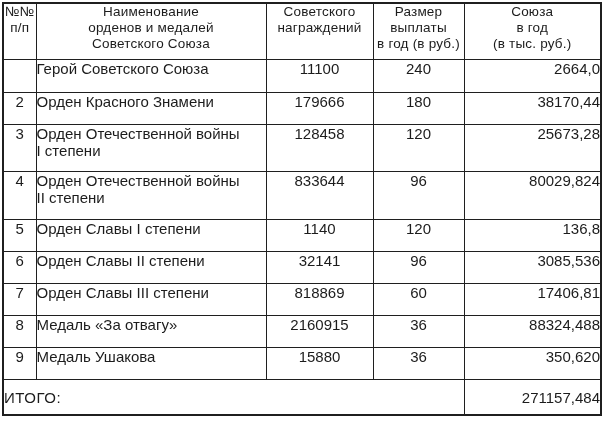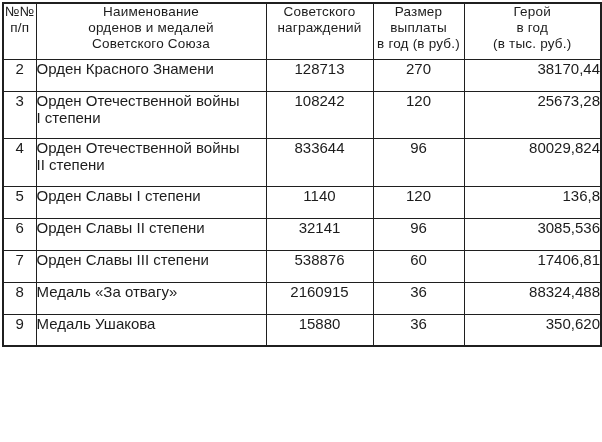--- a/index.html
+++ b/index.html
@@ -69,38 +69,45 @@
       <th class="hdr">№№
 п/п</th>
       <th class="hdr">Наименование
 орденов и медалей
 Советского Союза</th>
       <th class="hdr">Советского
 награждений</th>
       <th class="hdr">Размер
 выплаты
 в год (в руб.)</th>
-      <th class="hdr">Герой
+      <th class="hdr">Союза
 в год
 (в тыс. руб.)</th>
     </tr>
   </thead>
   <tbody>
+    <tr class="h33">
+      <td class="c-num"></td>
+      <td class="c-name">Герой Советского Союза</td>
+      <td class="c-count">11100</td>
+      <td class="c-rate">240</td>
+      <td class="c-sum">2664,0</td>
+    </tr>
     <tr class="h32">
       <td class="c-num">2</td>
       <td class="c-name">Орден Красного Знамени</td>
-      <td class="c-count">128713</td>
-      <td class="c-rate">270</td>
+      <td class="c-count">179666</td>
+      <td class="c-rate">180</td>
       <td class="c-sum">38170,44</td>
     </tr>
     <tr class="h47">
       <td class="c-num">3</td>
       <td class="c-name">Орден Отечественной войны
 I степени</td>
-      <td class="c-count">108242</td>
+      <td class="c-count">128458</td>
       <td class="c-rate">120</td>
       <td class="c-sum">25673,28</td>
     </tr>
     <tr class="h48">
       <td class="c-num">4</td>
       <td class="c-name">Орден Отечественной войны
 II степени</td>
       <td class="c-count">833644</td>
       <td class="c-rate">96</td>
       <td class="c-sum">80029,824</td>
@@ -115,32 +122,36 @@
     <tr class="h32">
       <td class="c-num">6</td>
       <td class="c-name">Орден Славы II степени</td>
       <td class="c-count">32141</td>
       <td class="c-rate">96</td>
       <td class="c-sum">3085,536</td>
     </tr>
     <tr class="h32">
       <td class="c-num">7</td>
       <td class="c-name">Орден Славы III степени</td>
-      <td class="c-count">538876</td>
+      <td class="c-count">818869</td>
       <td class="c-rate">60</td>
       <td class="c-sum">17406,81</td>
     </tr>
     <tr class="h32">
       <td class="c-num">8</td>
       <td class="c-name">Медаль «За отвагу»</td>
       <td class="c-count">2160915</td>
       <td class="c-rate">36</td>
       <td class="c-sum">88324,488</td>
     </tr>
     <tr class="h32">
       <td class="c-num">9</td>
       <td class="c-name">Медаль Ушакова</td>
       <td class="c-count">15880</td>
       <td class="c-rate">36</td>
       <td class="c-sum">350,620</td>
     </tr>
+    <tr class="total-row">
+      <td class="total-label" colspan="4">ИТОГО:</td>
+      <td class="c-sum">271157,484</td>
+    </tr>
   </tbody>
 </table>
 
 </body></html>

